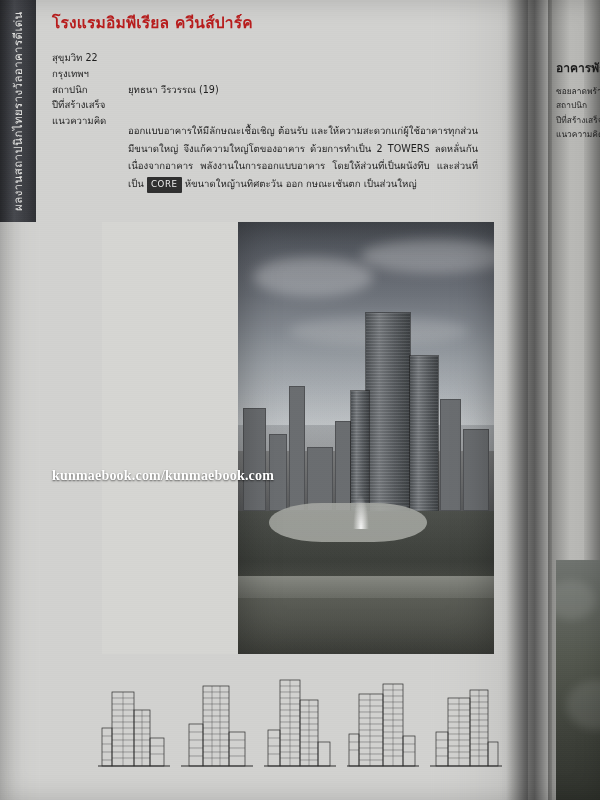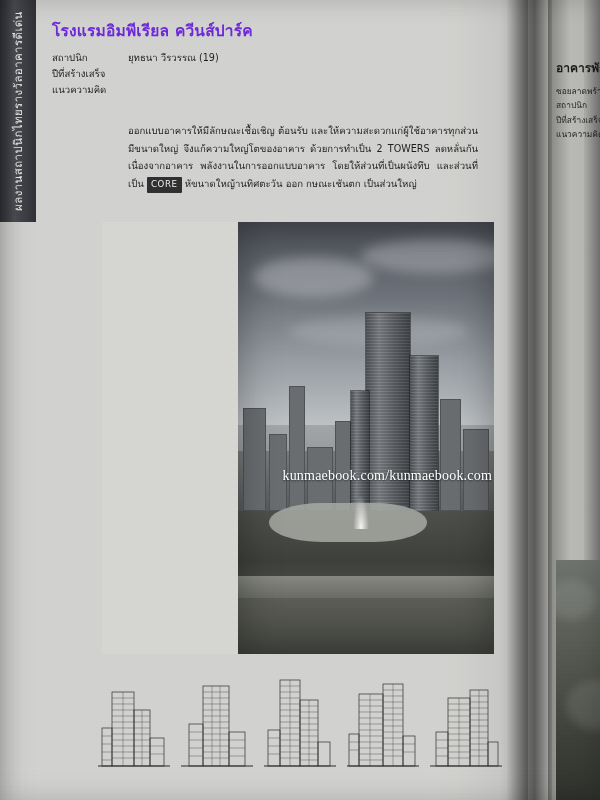--- a/index.html
+++ b/index.html
@@ -85,26 +85,25 @@
     font-size: 11.5px;
     letter-spacing: 0.4px;
     font-family: "DejaVu Sans", sans-serif;
   }
 
   
   #headline {
     position: absolute;
     left: 52px; top: 14px;
     width: 400px;
-    color: #6d28d9;
+    color: #b91c1c;
     font-size: 15.5px;
     font-weight: bold;
     letter-spacing: 0.2px;
     line-height: 1.25;
-    margin-top: 8px;
   }
 
   
   #meta {
     position: absolute;
     left: 52px; top: 50px;
     width: 420px;
     font-size: 9.6px;
     color: #1e1e1e;
     line-height: 1.65;
@@ -237,24 +236,24 @@
     position: absolute; left:0; top:0; right:0; bottom:0;
     background-image: repeating-linear-gradient(0deg, rgba(255,255,255,0.025) 0px, rgba(0,0,0,0.03) 2px);
     opacity: .9;
   }
 
   
   #watermark {
     position: absolute;
     left: 52px; top: 468px;
     width: 440px;
-    text-align: right;
+    text-align: left;
     color: #ffffff;
     font-size: 14px;
-    font-weight: normal;
+    font-weight: bold;
     font-family: "Liberation Serif", serif;
     text-shadow: 0 1px 2px rgba(0,0,0,0.6);
     letter-spacing: 0.2px;
     z-index: 6;
   }
 
   
   #elevations {
     position: absolute;
     left: 96px; top: 660px;
@@ -330,20 +329,24 @@
     <div id="left-page-inner"></div>
   </div>
 
   <div id="spine-tab">
     <span class="vert-text">ผลงานสถาปนิกไทยรางวัลอาคารดีเด่น</span>
   </div>
 
   <div id="headline">โรงแรมอิมพีเรียล  ควีนส์ปาร์ค</div>
 
   <div id="meta">
+    <div class="row">
+      <div class="lbl">สุขุมวิท 22 กรุงเทพฯ</div>
+      <div class="val"></div>
+    </div>
     <div class="row">
       <div class="lbl">สถาปนิก</div>
       <div class="val">ยุทธนา วีรวรรณ (19)</div>
     </div>
     <div class="row">
       <div class="lbl">ปีที่สร้างเสร็จ</div>
     </div>
     <div class="row">
       <div class="lbl">แนวความคิด</div>
       <div class="val"></div>

